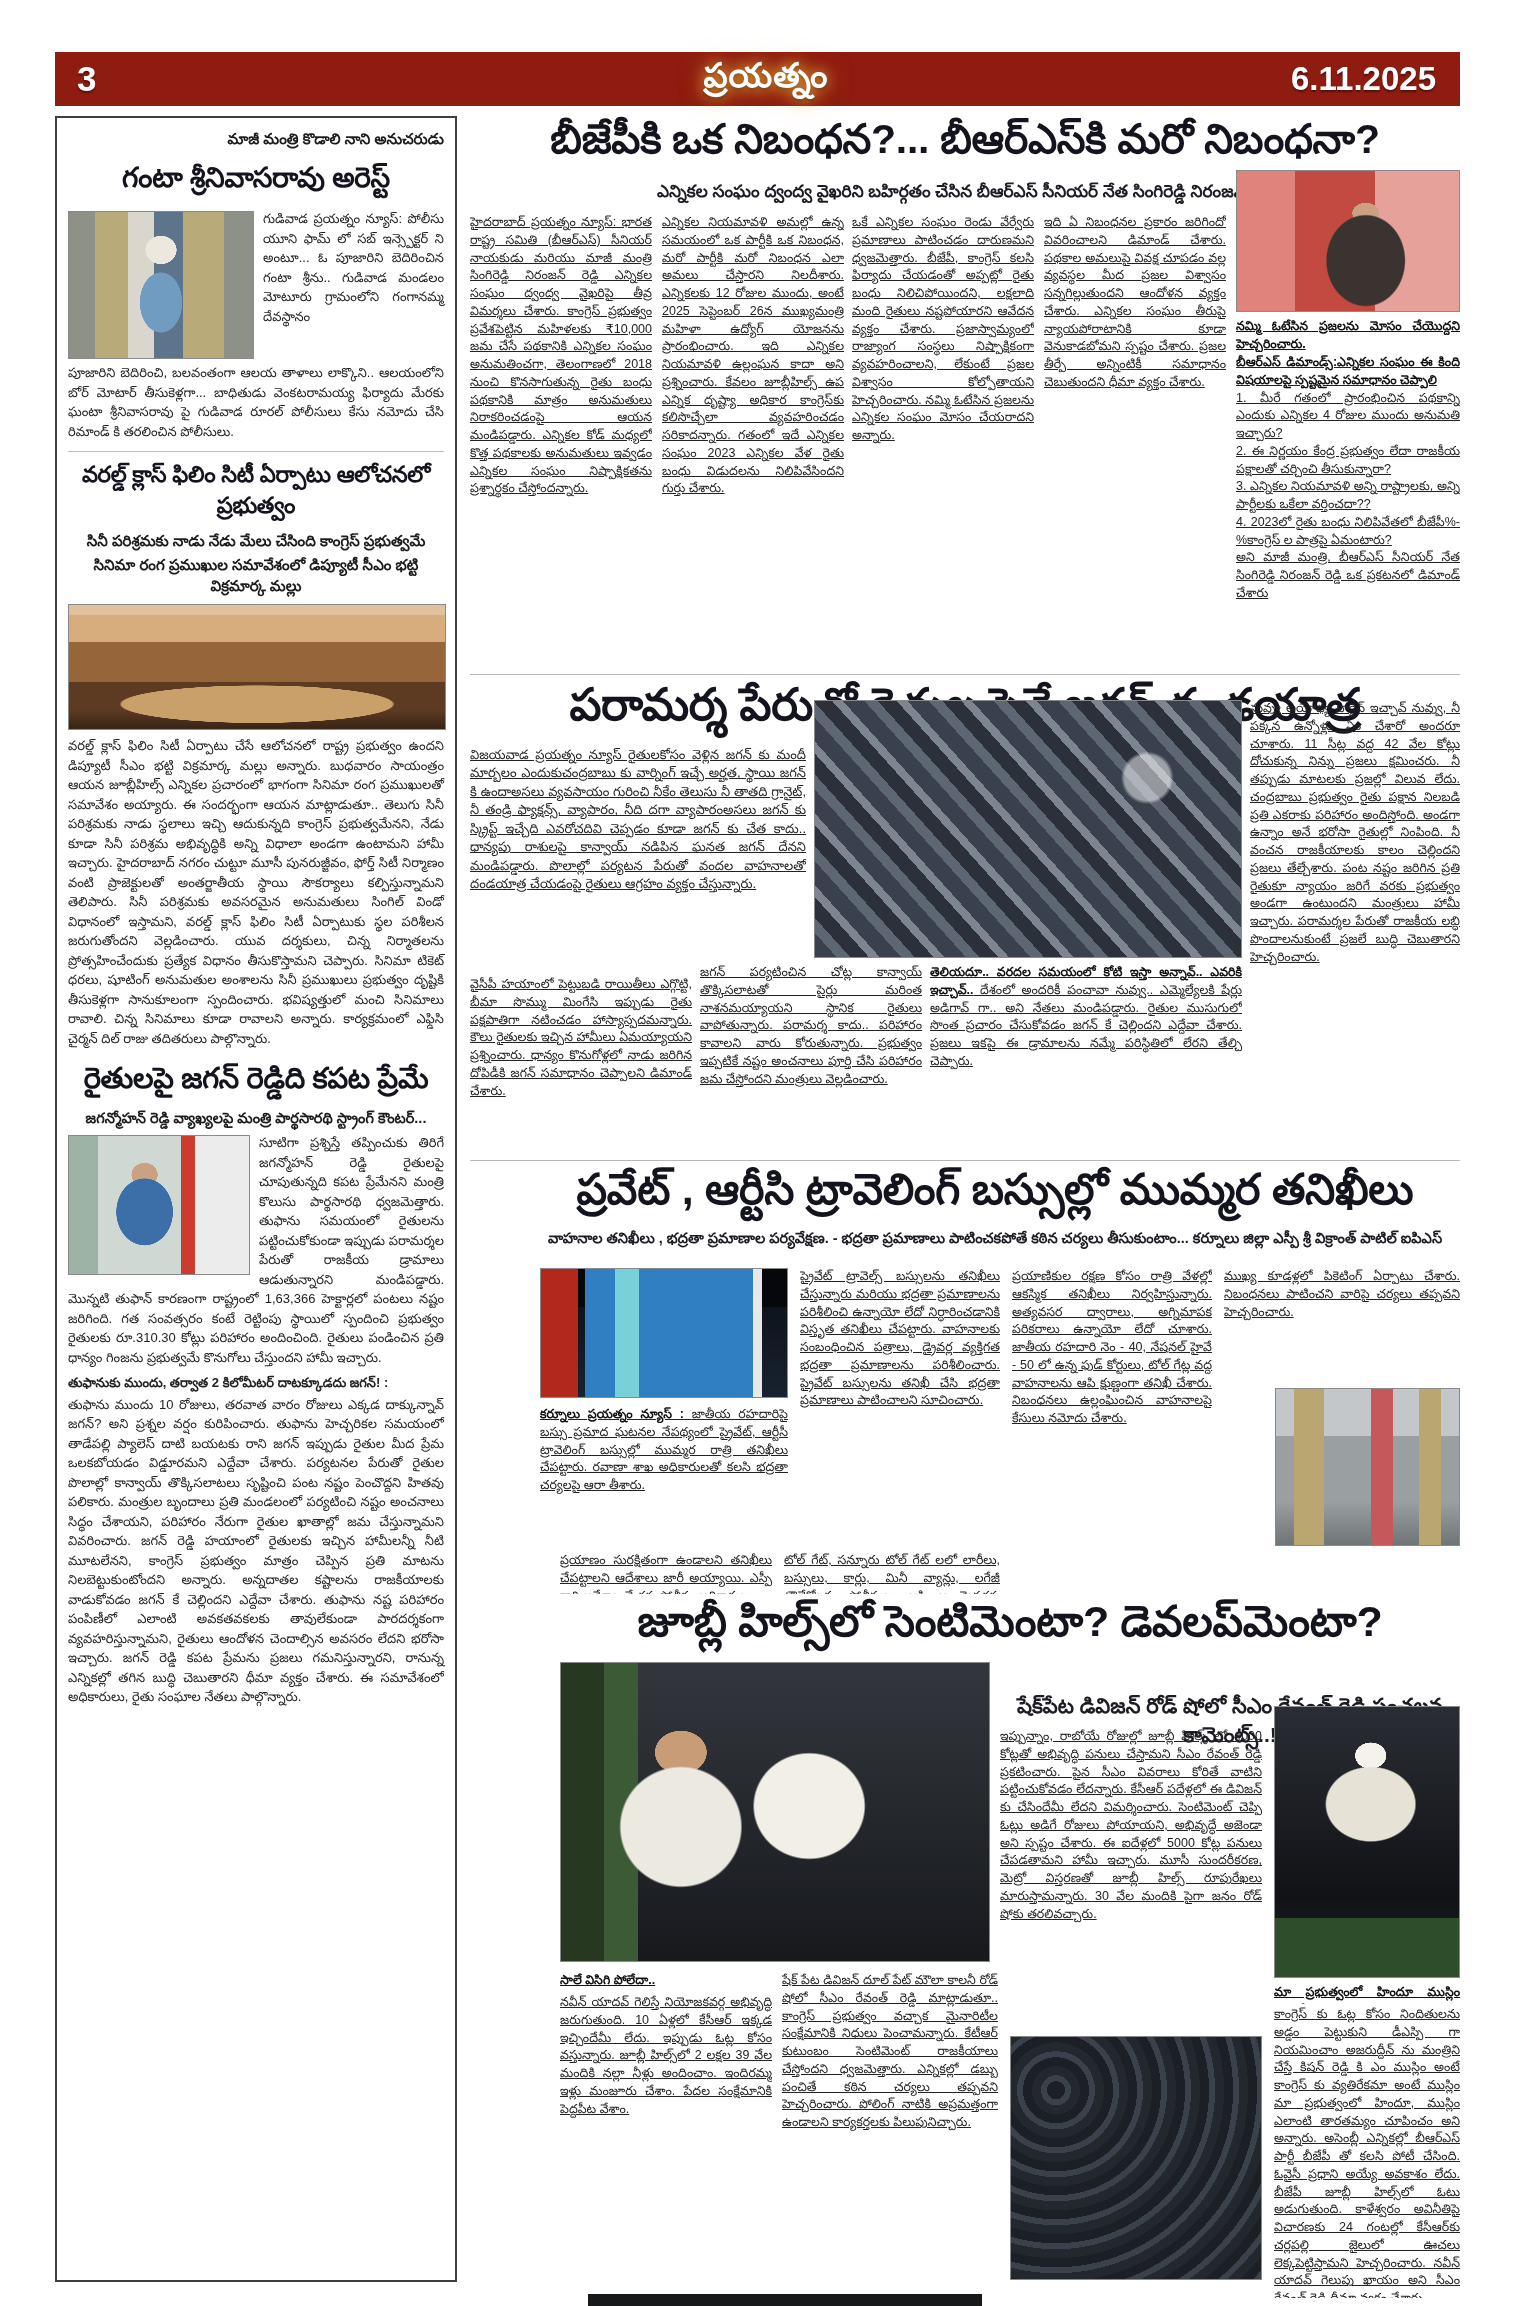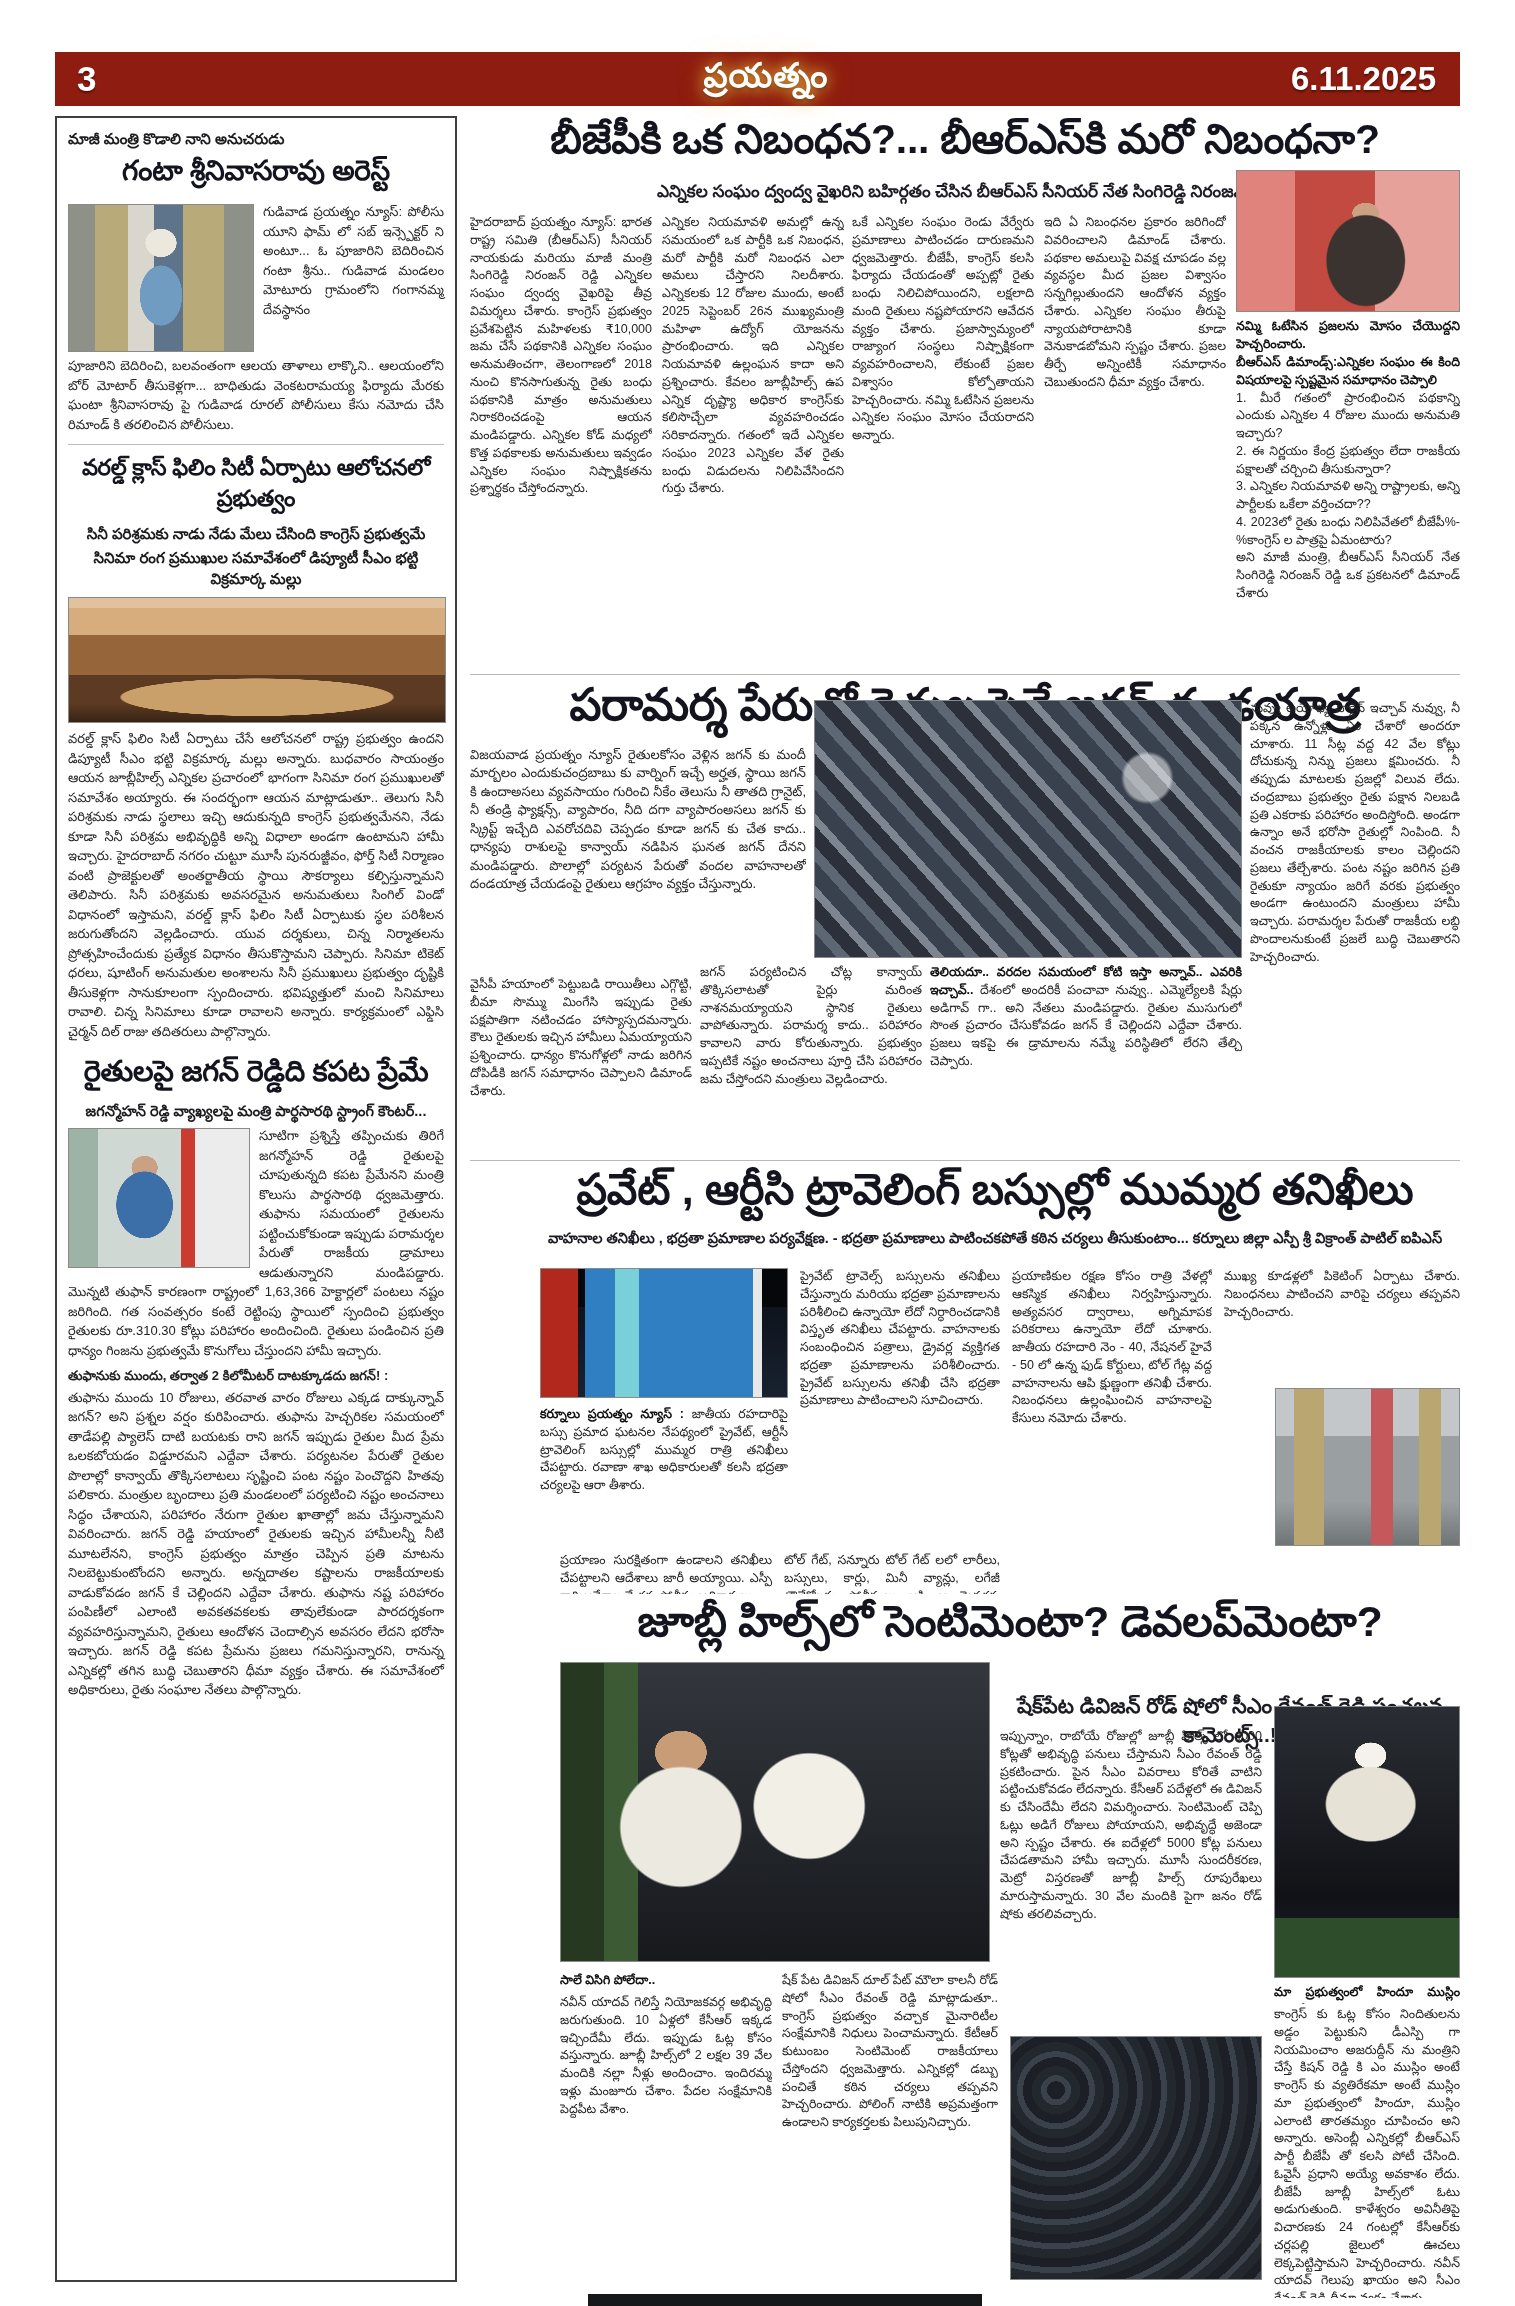--- a/index.html
+++ b/index.html
@@ -9,21 +9,21 @@
   
   .hbar{position:absolute;left:55px;top:52px;width:1405px;height:54px;background:#8e1c10;
         display:flex;align-items:center;justify-content:space-between;}
   .hbar .pg{font-size:35px;font-weight:bold;color:#fff;margin-left:22px;text-shadow:0 2px 2px rgba(0,0,0,.4);}
   .hbar .mast{position:absolute;left:0;right:0;text-align:center;font-size:34px;font-weight:bold;color:#fff;
         text-shadow:0 0 14px #e8b33c,0 0 26px rgba(240,190,70,.55),0 2px 3px rgba(0,0,0,.5);letter-spacing:1px;padding-left:17px;}
   .hbar .dt{font-size:33px;font-weight:bold;color:#fff;margin-right:24px;text-shadow:0 2px 2px rgba(0,0,0,.4);}
 
   
   .abs{position:absolute;}
-  .col{position:absolute;font-size:12.5px;line-height:1.42;text-align:justify;overflow:hidden;color:#222;}
+  .col{position:absolute;font-size:12.5px;line-height:1.42;text-align:justify;overflow:hidden;color:#222;text-decoration:underline;}
   .hl{font-weight:bold;color:#14141e;text-align:center;letter-spacing:-.3px;}
   .sub{font-weight:bold;color:#1c1c24;text-align:center;}
   .bld{font-weight:bold;color:#111;}
   .rule{position:absolute;background:#b8b8b8;height:1px;}
   .photo{position:absolute;border:1px solid #8a8a8a;box-sizing:border-box;}
 
   
   .ph-police{background:
      radial-gradient(ellipse 14% 16% at 50% 26%, #ece8dd 0 60%, transparent 61%),
      radial-gradient(ellipse 19% 34% at 50% 62%, #6f9cc0 0 60%, transparent 61%),
@@ -66,21 +66,21 @@
      radial-gradient(ellipse 14% 8% at 52% 18%, #f4f2ea 0 60%, transparent 61%),
      linear-gradient(180deg, transparent 78%, #2e4d2a 78%),
      linear-gradient(180deg,#2a2d33,#101216 70%,#1d222b);}
   .ph-crowd-dark{background:
      repeating-radial-gradient(circle at 18% 22%, #1c2026 0 9px, #3a414b 9px 15px, #23272e 15px 24px),
      linear-gradient(180deg,rgba(40,44,52,.5),rgba(12,14,18,.65));}
 
   
   .leftbox{position:absolute;left:55px;top:116px;width:402px;height:2166px;border:2px solid #3f3f3f;
            box-sizing:border-box;padding:10px 11px;overflow:hidden;}
-  .leftbox .kick{text-align:left;font-weight:bold;font-size:15px;margin:2px 0 4px;}
+  .leftbox .kick{text-align:right;font-weight:bold;font-size:15px;margin:2px 0 11px;}
   .leftbox h2{margin:4px 0 8px;}
   .lb-h1{font-size:28px;} .lb-h2{font-size:22.5px;} .lb-h3{font-size:29px;}
   .lb-body{font-size:13px;line-height:1.5;text-align:justify;color:#222;}
   .fl{float:left;position:relative!important;margin:2px 9px 4px 0;}
   .lb-sub{text-align:center;font-weight:bold;font-size:15px;margin:3px 0;}
   .lb-photo-wide{position:relative!important;width:378px;height:126px;margin:6px 0;}
   .sep{height:1px;background:#bdbdbd;margin:10px 0;}
 </style>
 </head>
 <body>

